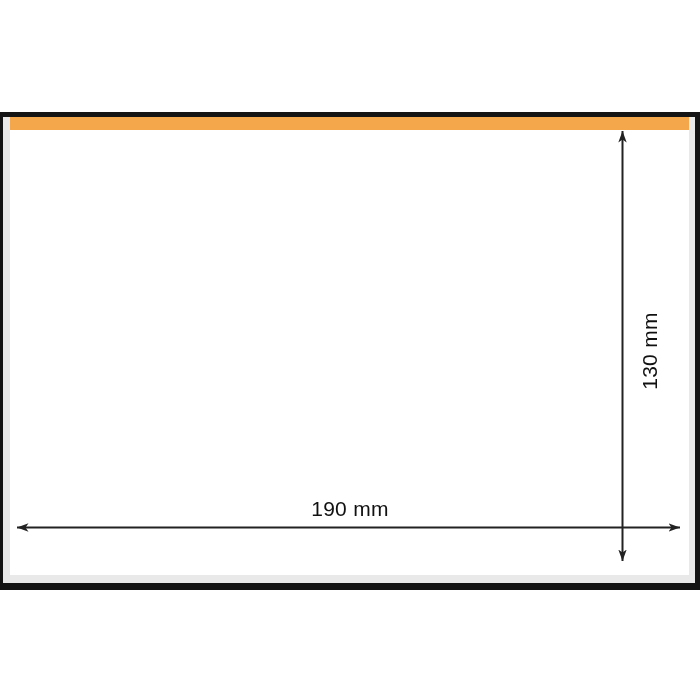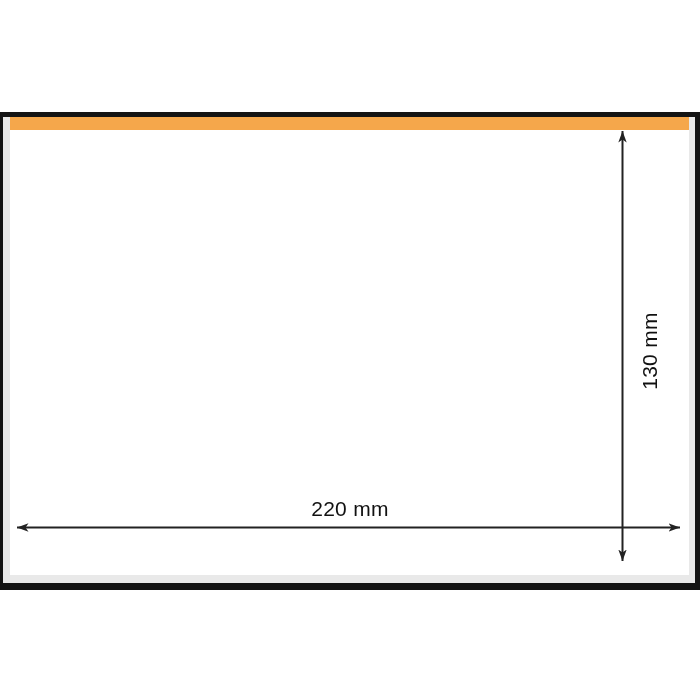--- a/index.html
+++ b/index.html
@@ -90,17 +90,17 @@
   <svg class="dims" width="700" height="700" viewBox="0 0 700 700" aria-hidden="true">
     <defs>
       <marker id="arrowhead" viewBox="0 0 12 9" refX="11.5" refY="4.5" markerWidth="12" markerHeight="9" markerUnits="userSpaceOnUse" orient="auto-start-reverse">
         <path d="M11.5 4.5 L0 0.3 L3 4.5 L0 8.7 Z"></path>
       </marker>
     </defs>
     <line x1="17" y1="527.5" x2="680" y2="527.5" marker-start="url(#arrowhead)" marker-end="url(#arrowhead)"></line>
     <line x1="622.5" y1="131" x2="622.5" y2="561" marker-start="url(#arrowhead)" marker-end="url(#arrowhead)"></line>
   </svg>
 
-  <div class="dim-label dim-label-h">220 mm</div>
+  <div class="dim-label dim-label-h">190 mm</div>
 
   <div class="dim-label dim-label-v">130 mm</div>
 
 </div>
 
 </body></html>

